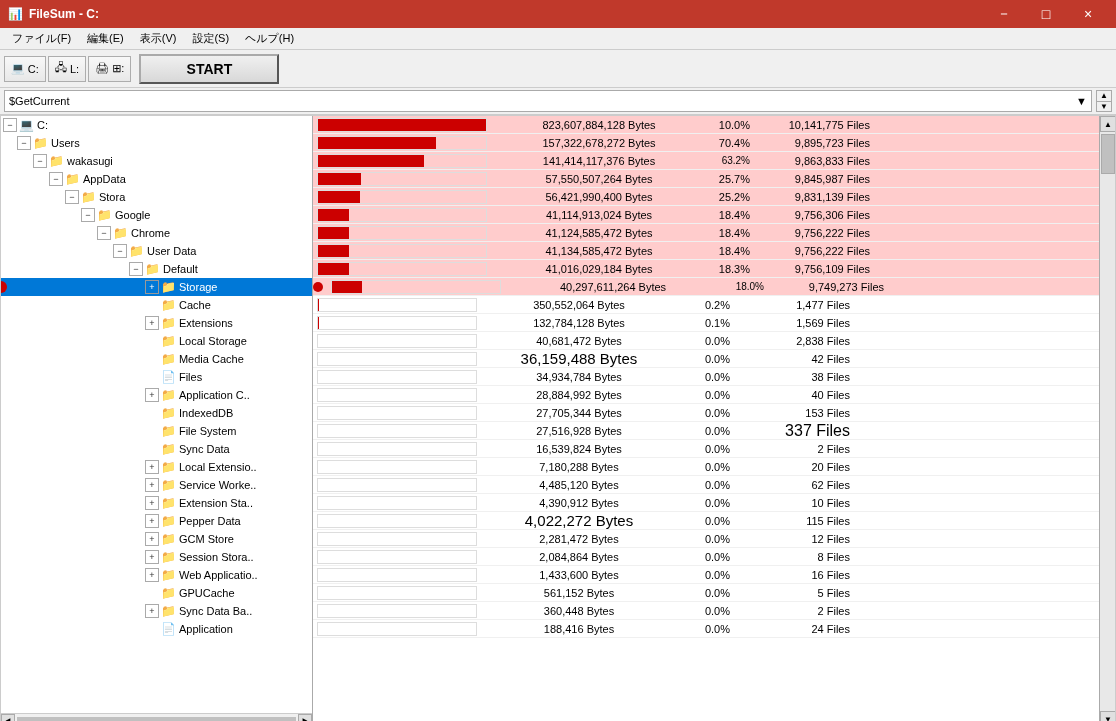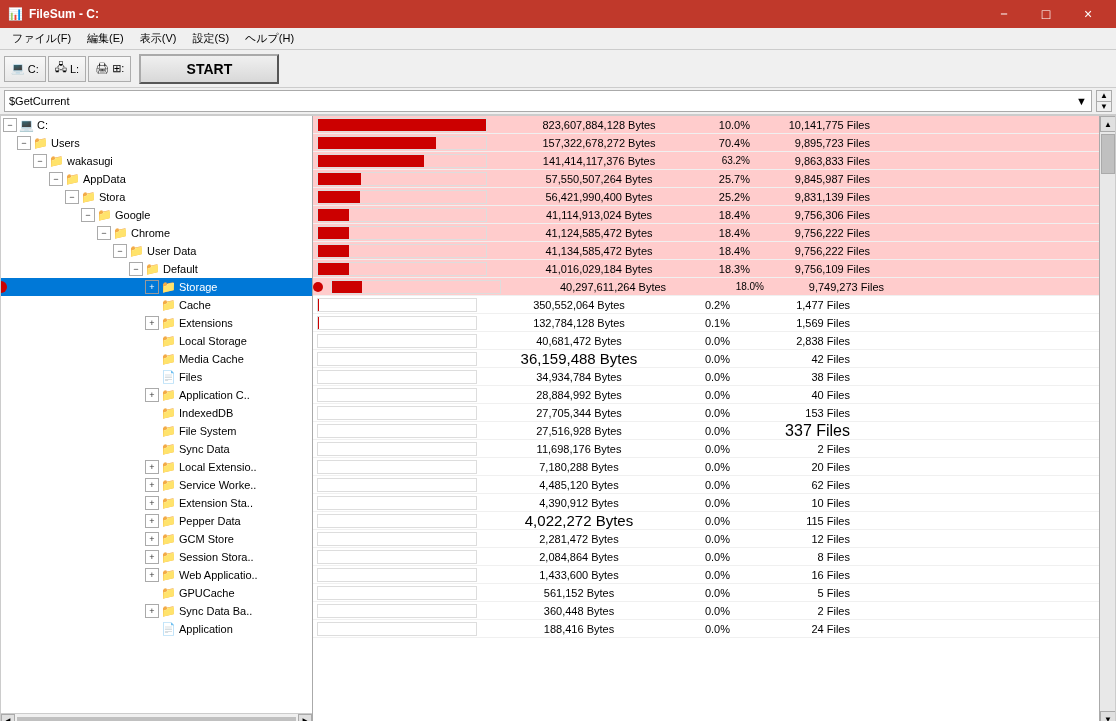--- a/index.html
+++ b/index.html
@@ -569,21 +569,21 @@
               <div class="bar-outer" style="width: 160px; background: rgb(255, 255, 255); border: 1px solid rgb(221, 221, 221);"></div>
             </div>
             <div class="col-size" style="font-size: 11px;">27,516,928 Bytes</div>
             <div class="col-pct" style="font-size: 11px;">0.0%</div>
             <div class="col-files" style="font-size: 16px; text-align: right;">337 Files</div>
           </div>
           <div class="data-row">
             <div class="bar-cell">
               <div class="bar-outer" style="width: 160px; background: rgb(255, 255, 255); border: 1px solid rgb(221, 221, 221);"></div>
             </div>
-            <div class="col-size" style="font-size: 11px;">11,698,176 Bytes</div>
+            <div class="col-size" style="font-size: 11px;">16,539,824 Bytes</div>
             <div class="col-pct" style="font-size: 11px;">0.0%</div>
             <div class="col-files" style="font-size: 11px;">2 Files</div>
           </div>
           <div class="data-row">
             <div class="bar-cell">
               <div class="bar-outer" style="width: 160px; background: rgb(255, 255, 255); border: 1px solid rgb(221, 221, 221);"></div>
             </div>
             <div class="col-size" style="font-size: 11px;">7,180,288 Bytes</div>
             <div class="col-pct" style="font-size: 11px;">0.0%</div>
             <div class="col-files" style="font-size: 11px;">20 Files</div>

